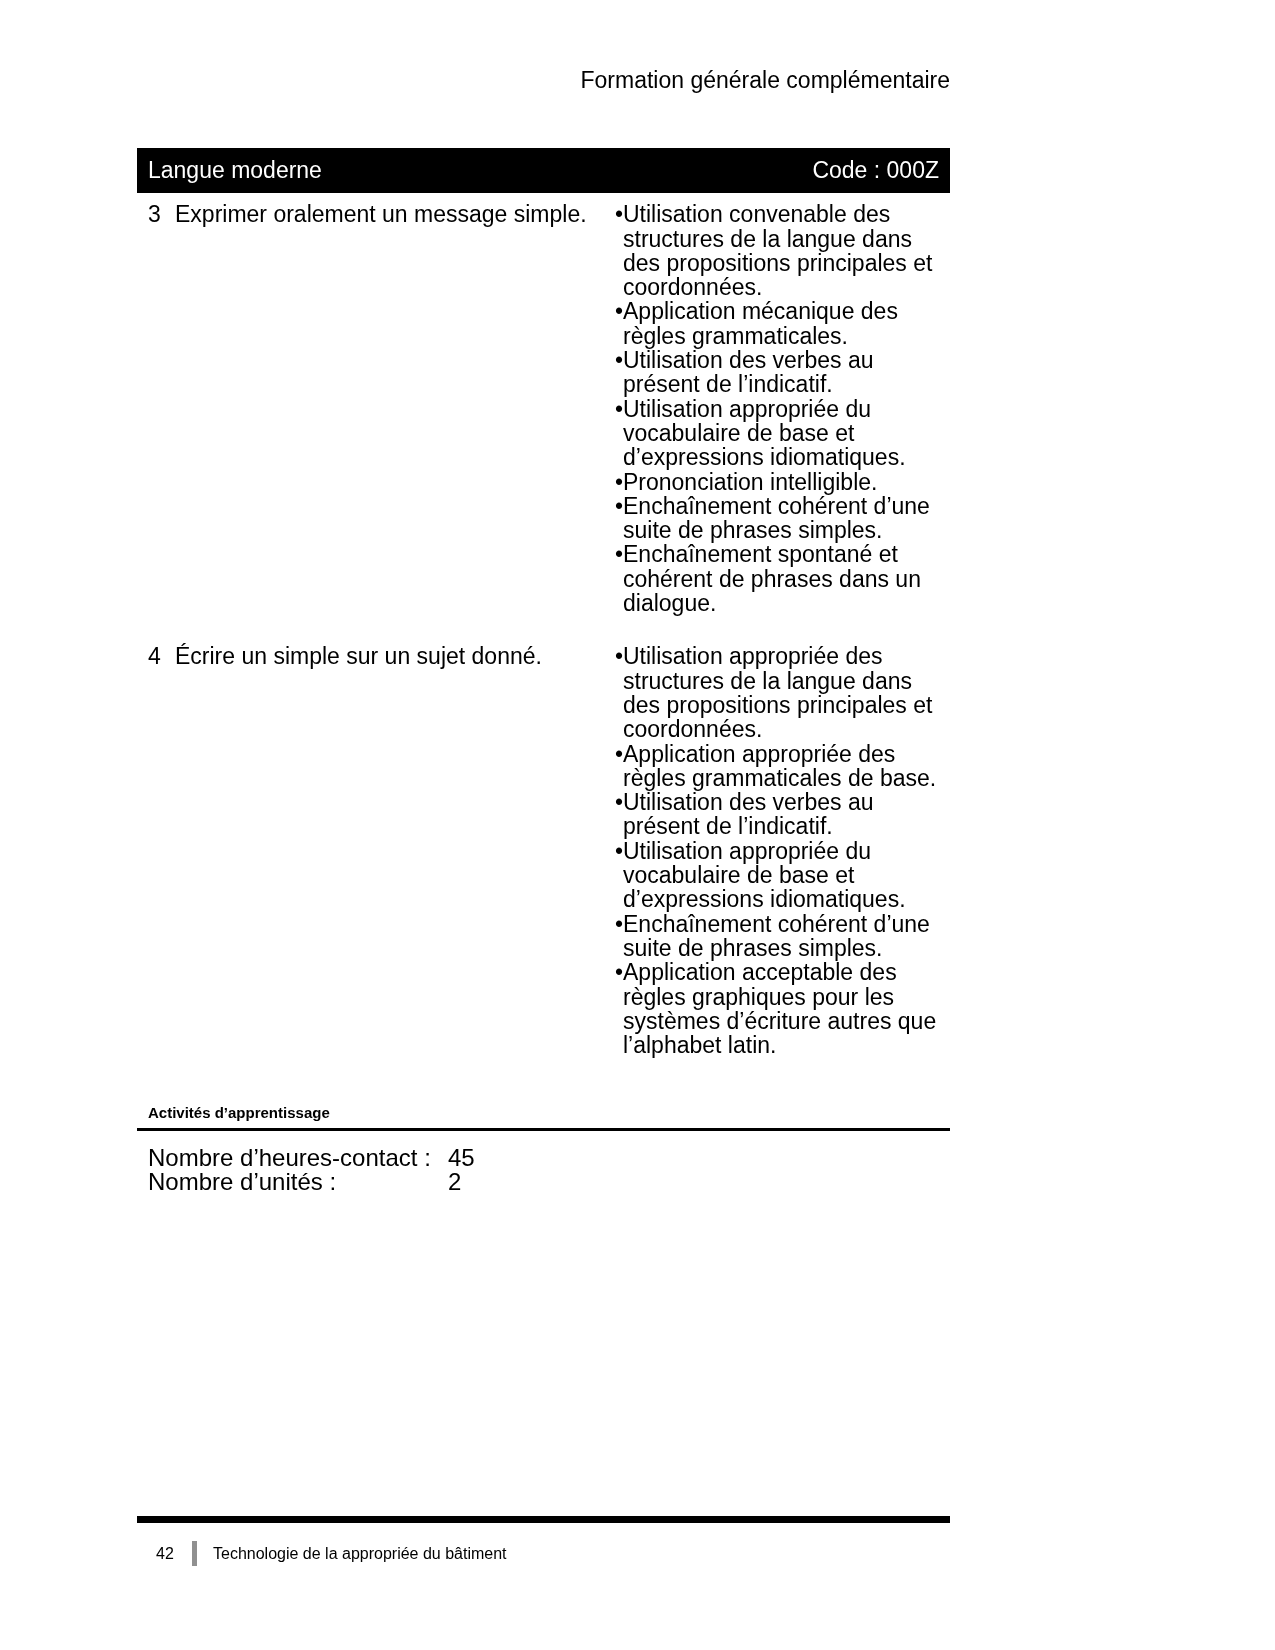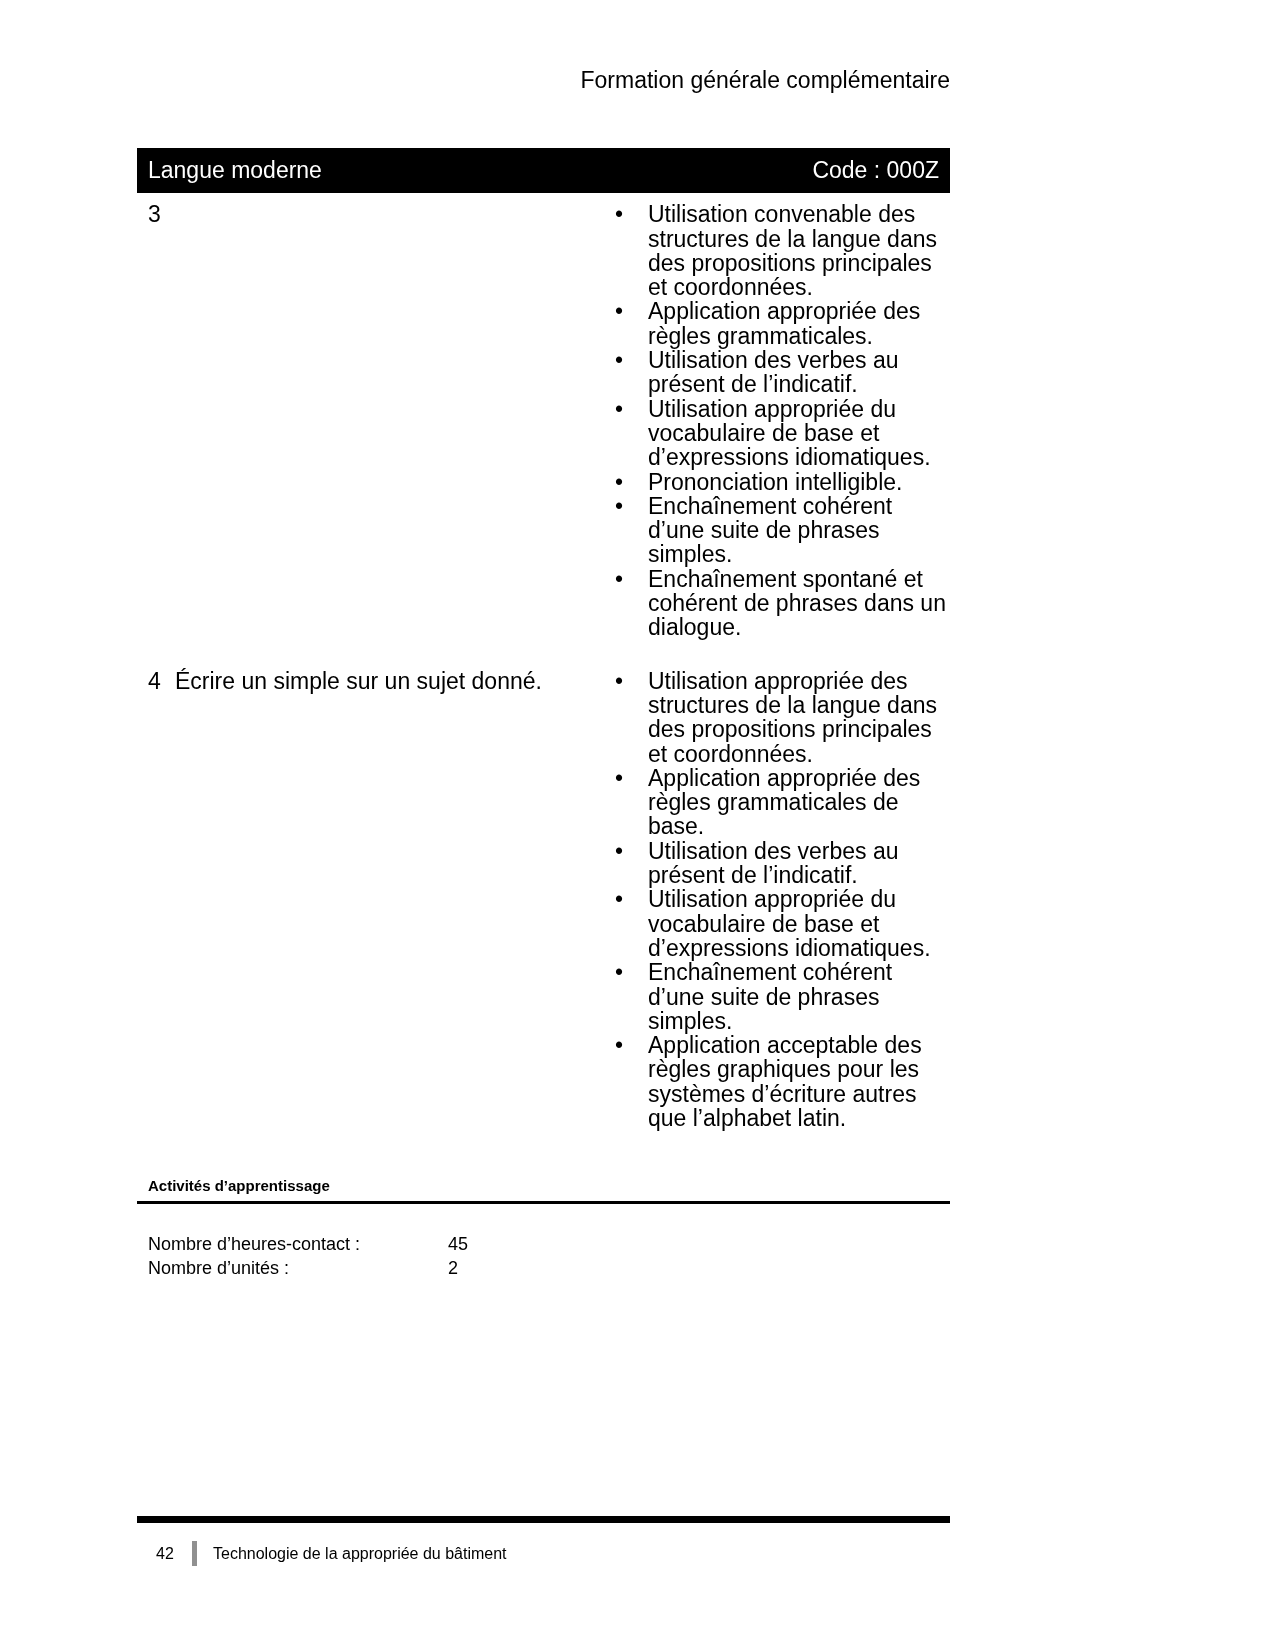--- a/index.html
+++ b/index.html
@@ -37,31 +37,31 @@
     line-height: 24.3px;
   }
   .objective-row { display: flex; margin-bottom: 29px; }
   .objective-row:last-child { margin-bottom: 0; }
   .objective-left { flex: 0 0 478px; display: flex; align-items: flex-start; }
   .objective-number { flex: none; width: 38px; padding-left: 11px; }
   .objective-statement { flex: 1; padding-right: 25px; }
   .criteria-list { flex: 1; list-style: none; }
   .criterion { display: flex; }
   .bullet { flex: 0 0 8px; width: 8px; }
-  .criterion-text { flex: 1; margin-left: 25px; }
+  .criterion-text { flex: 1; }
   .activities { margin: 44px 151px 0 137px; }
   .activities-heading {
     font-size: 15px;
     line-height: 24.3px;
     font-weight: bold;
     padding-left: 11px;
     padding-bottom: 2px;
     border-bottom: 3px solid var(--body-text, #000000);
   }
-  .activities-rows { margin-top: 28px; font-size: 18px; line-height: 24.3px; }
+  .activities-rows { margin-top: 15px; font-size: 24px; line-height: 24.3px; }
   .activity-row { display: flex; padding-left: 11px; }
   .activity-label { flex: 0 0 300px; }
   .footer { position: absolute; left: 137px; right: 151px; top: 1516px; }
   .footer-rule { height: 7px; background: var(--body-text, #000000); }
   .footer-row { display: flex; align-items: center; margin-top: 18px; font-size: 16px; }
   .page-number { flex: none; width: 55px; padding-left: 19px; }
   .footer-divider {
     flex: none;
     width: 5px;
     height: 25px;
@@ -80,30 +80,31 @@
 
   <div class="course-bar">
     <span class="course-title">Langue moderne</span>
     <span class="course-code">Code : 000Z</span>
   </div>
 
   <div class="objectives">
   <div class="objective-row">
     <div class="objective-left">
       <span class="objective-number">3</span>
+      <span class="objective-statement">Exprimer oralement un message simple.</span>
     </div>
     <ul class="criteria-list">
   <li class="criterion">
     <span class="bullet">•</span>
     <span class="criterion-text">Utilisation convenable des structures de la langue dans des propositions principales et coordonnées.</span>
   </li>
 
   <li class="criterion">
     <span class="bullet">•</span>
-    <span class="criterion-text">Application appropriée des règles grammaticales.</span>
+    <span class="criterion-text">Application mécanique des règles grammaticales.</span>
   </li>
 
   <li class="criterion">
     <span class="bullet">•</span>
     <span class="criterion-text">Utilisation des verbes au présent de l’indicatif.</span>
   </li>
 
   <li class="criterion">
     <span class="bullet">•</span>
     <span class="criterion-text">Utilisation appropriée du vocabulaire de base et d’expressions idiomatiques.</span>

